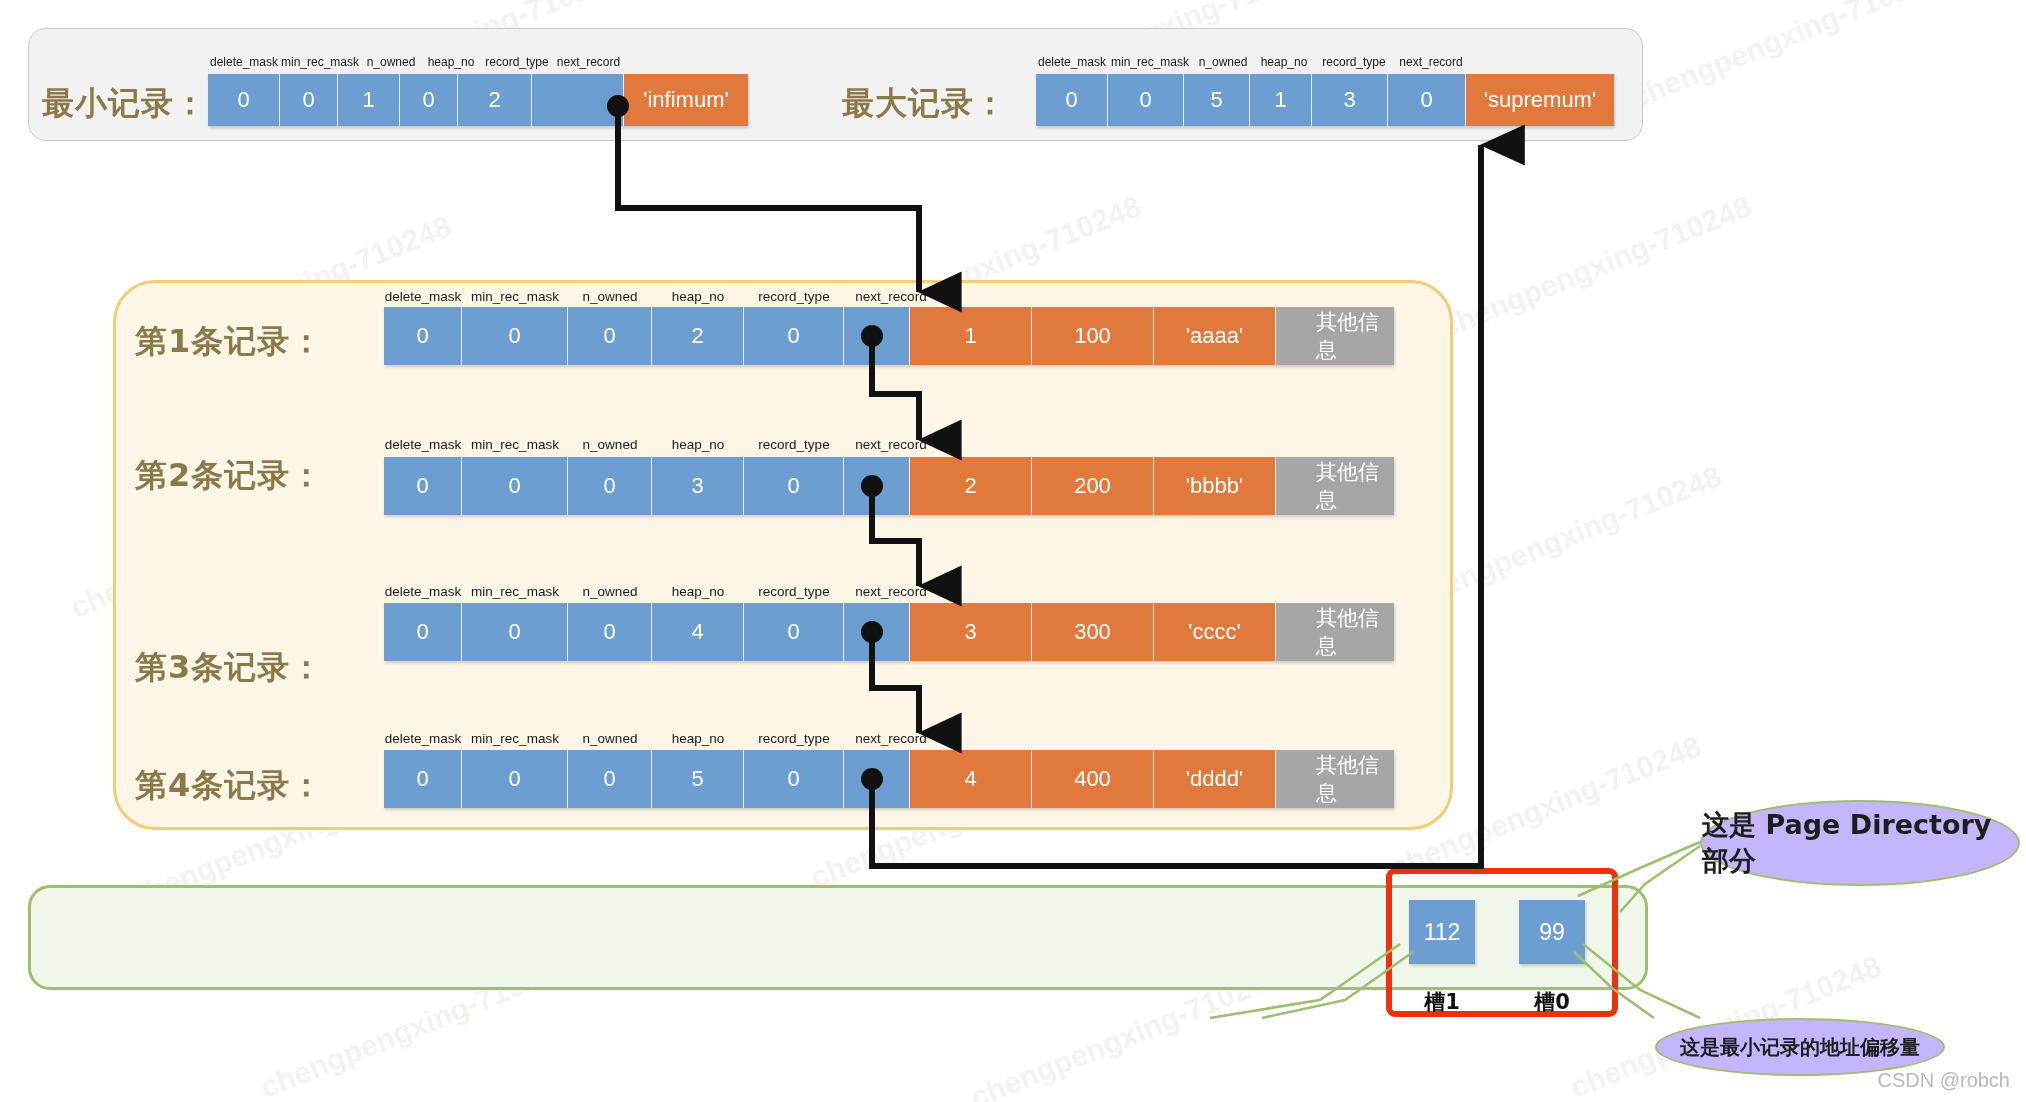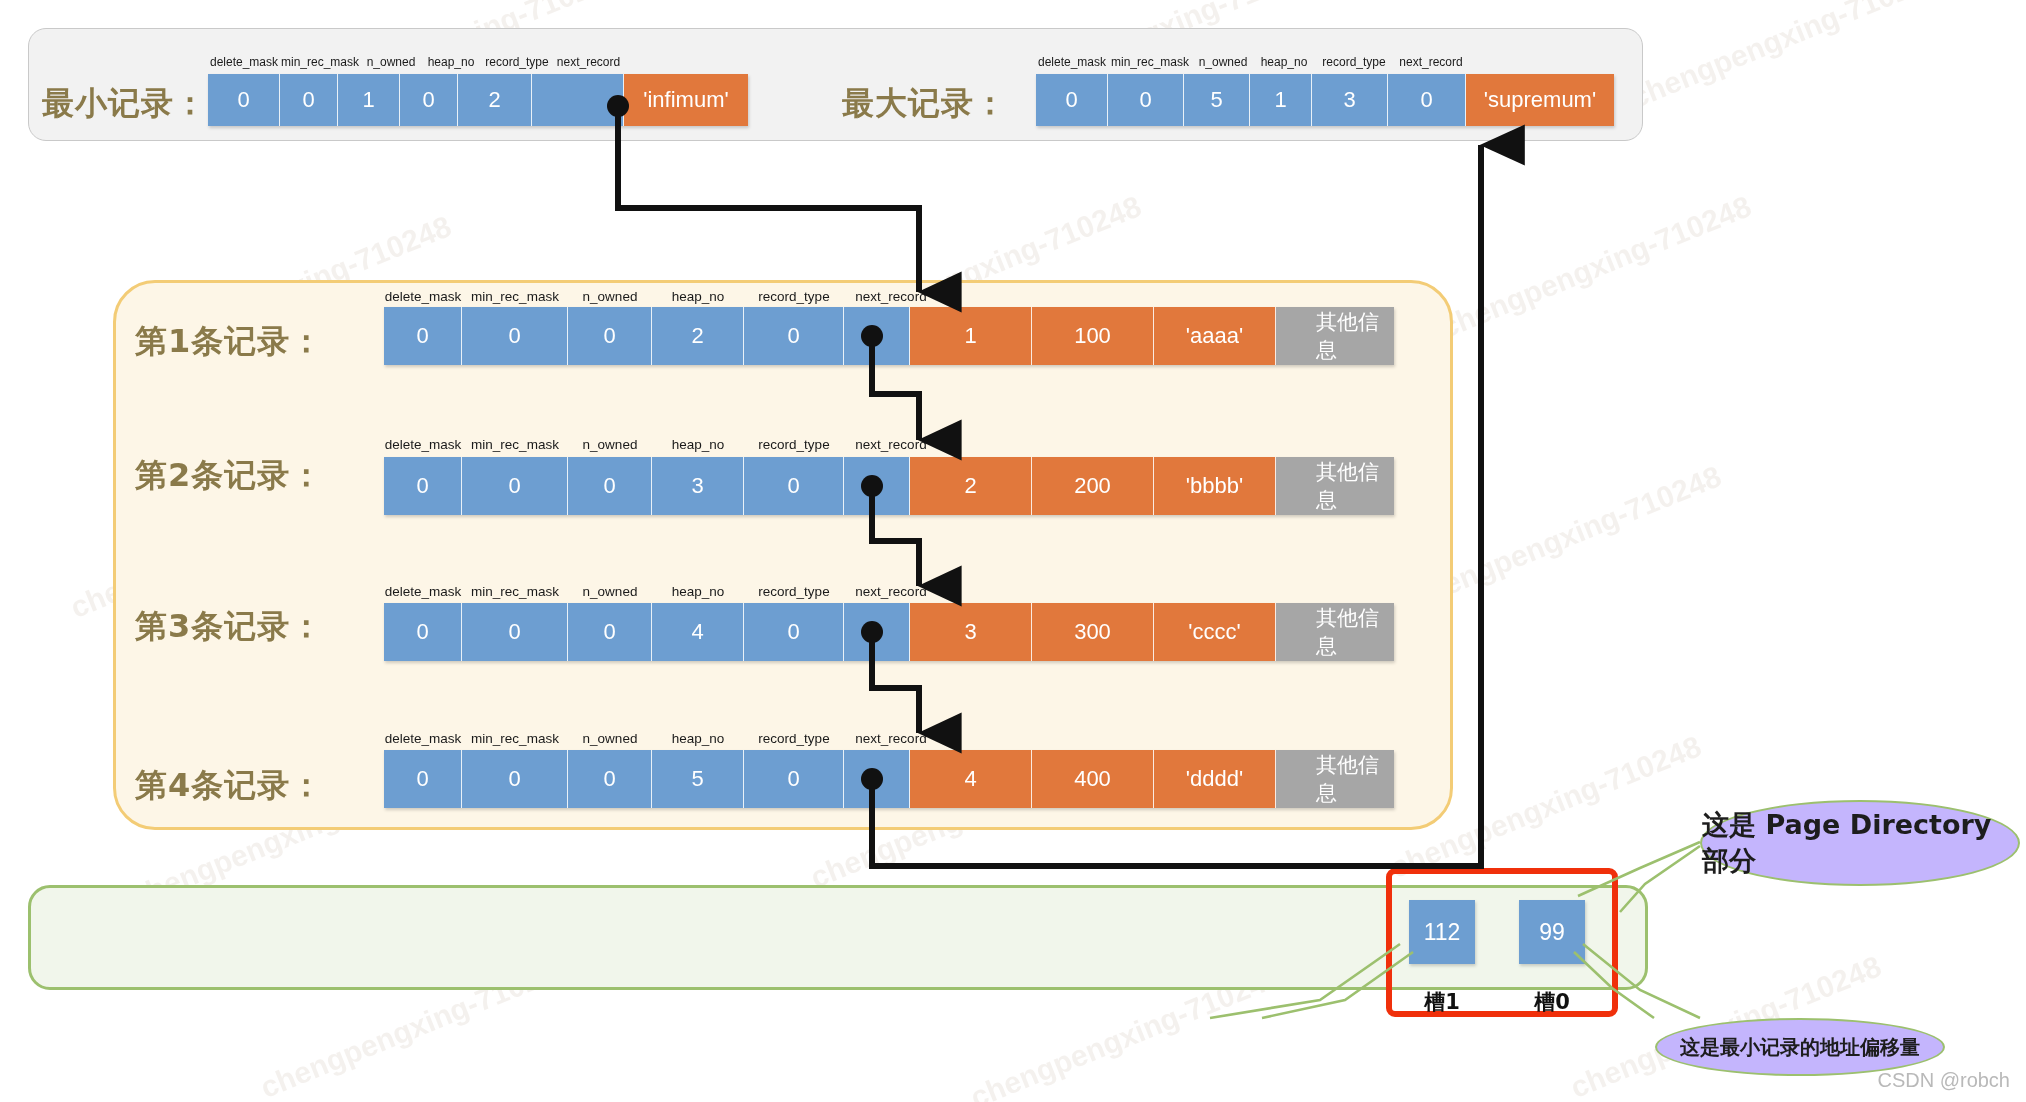--- a/index.html
+++ b/index.html
@@ -281,21 +281,21 @@
     <div class="cell c-blue" style="width:84px">0</div>
     <div class="cell c-blue" style="width:92px">3</div>
     <div class="cell c-blue" style="width:100px">0</div>
     <div class="cell c-blue" style="width:66px"></div>
     <div class="cell c-orange" style="width:122px">2</div>
     <div class="cell c-orange" style="width:122px">200</div>
     <div class="cell c-orange" style="width:122px">'bbbb'</div>
     <div class="cell c-gray c-cjk" style="width:118px">其他信息</div>
   </div>
 
-  <div class="cjk-label" style="left:135px; top:605px;">第3条记录：</div>
+  <div class="cjk-label" style="left:135px; top:646px;">第3条记录：</div>
   <div class="fieldlabels" style="left:384px; top:582px;">
     <div class="flab" style="width:78px">delete_mask</div>
     <div class="flab" style="width:106px">min_rec_mask</div>
     <div class="flab" style="width:84px">n_owned</div>
     <div class="flab" style="width:92px">heap_no</div>
     <div class="flab" style="width:100px">record_type</div>
     <div class="flab" style="width:94px">next_record</div>
   </div>
   <div class="rowbox" style="left:384px; top:603px; height:58px;">
     <div class="cell c-blue" style="width:78px">0</div>

